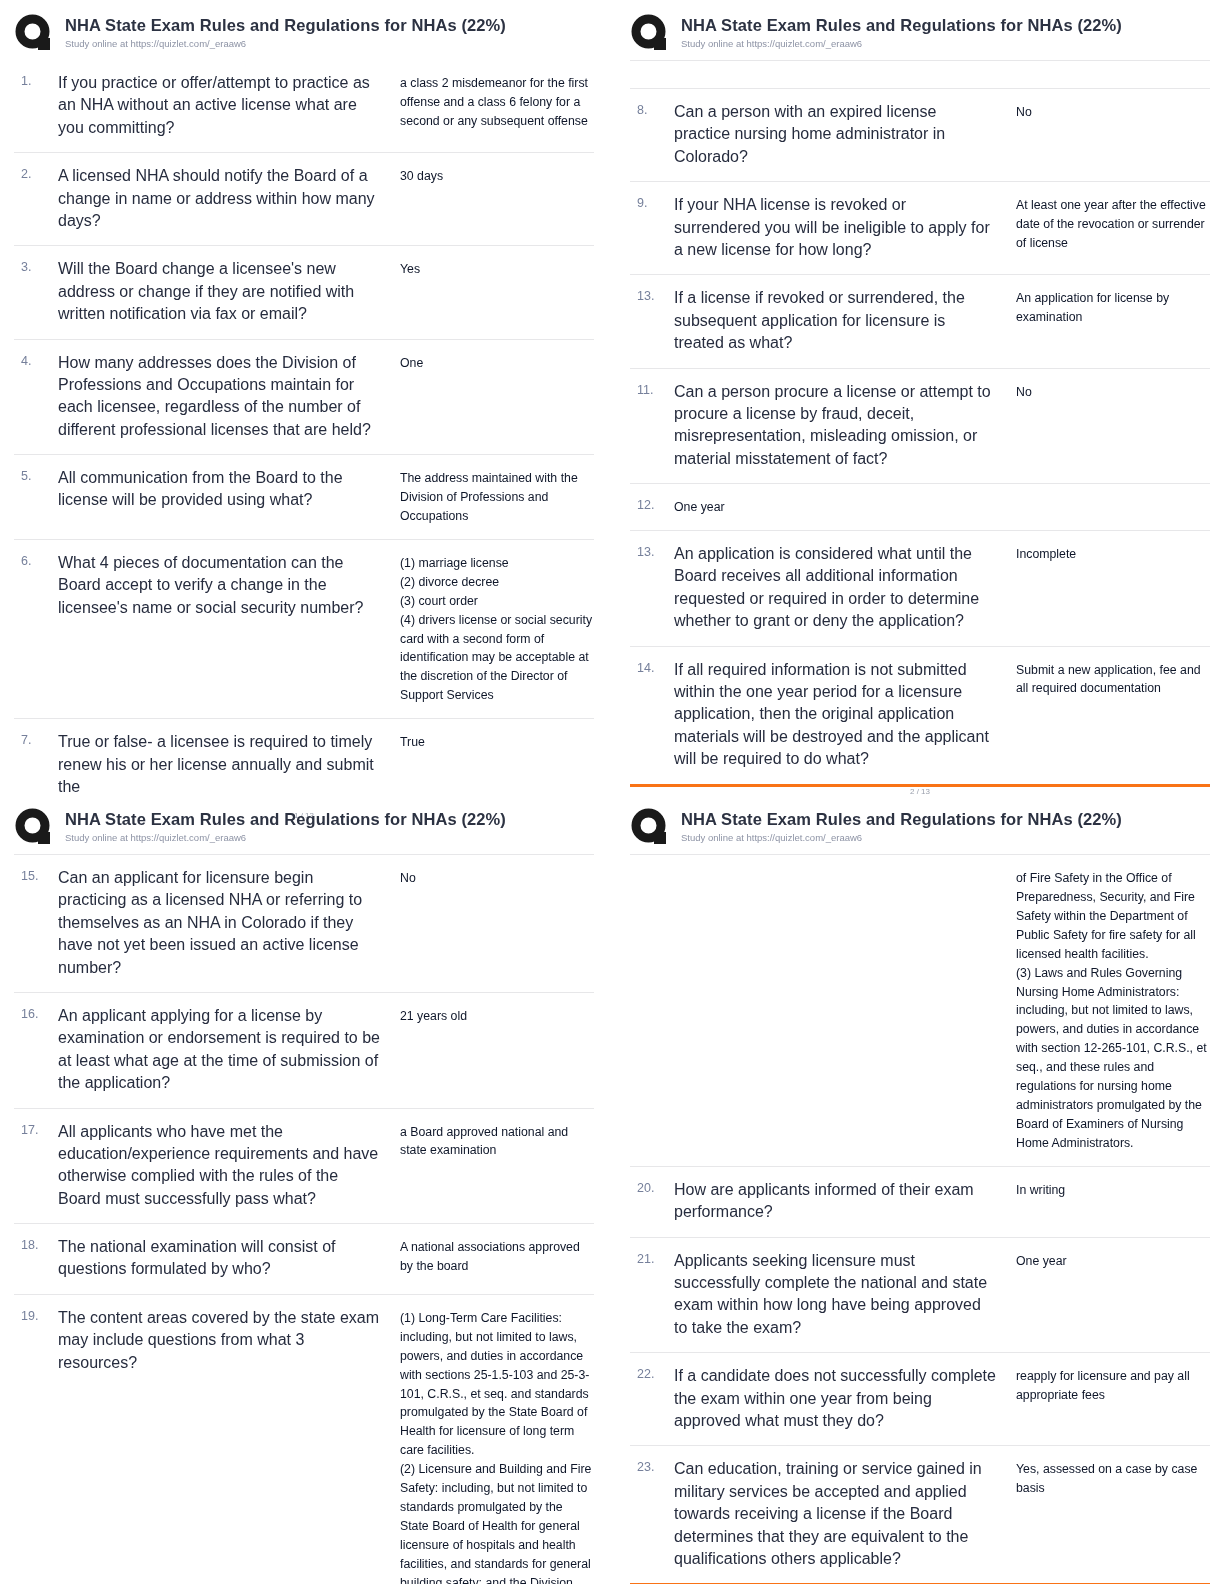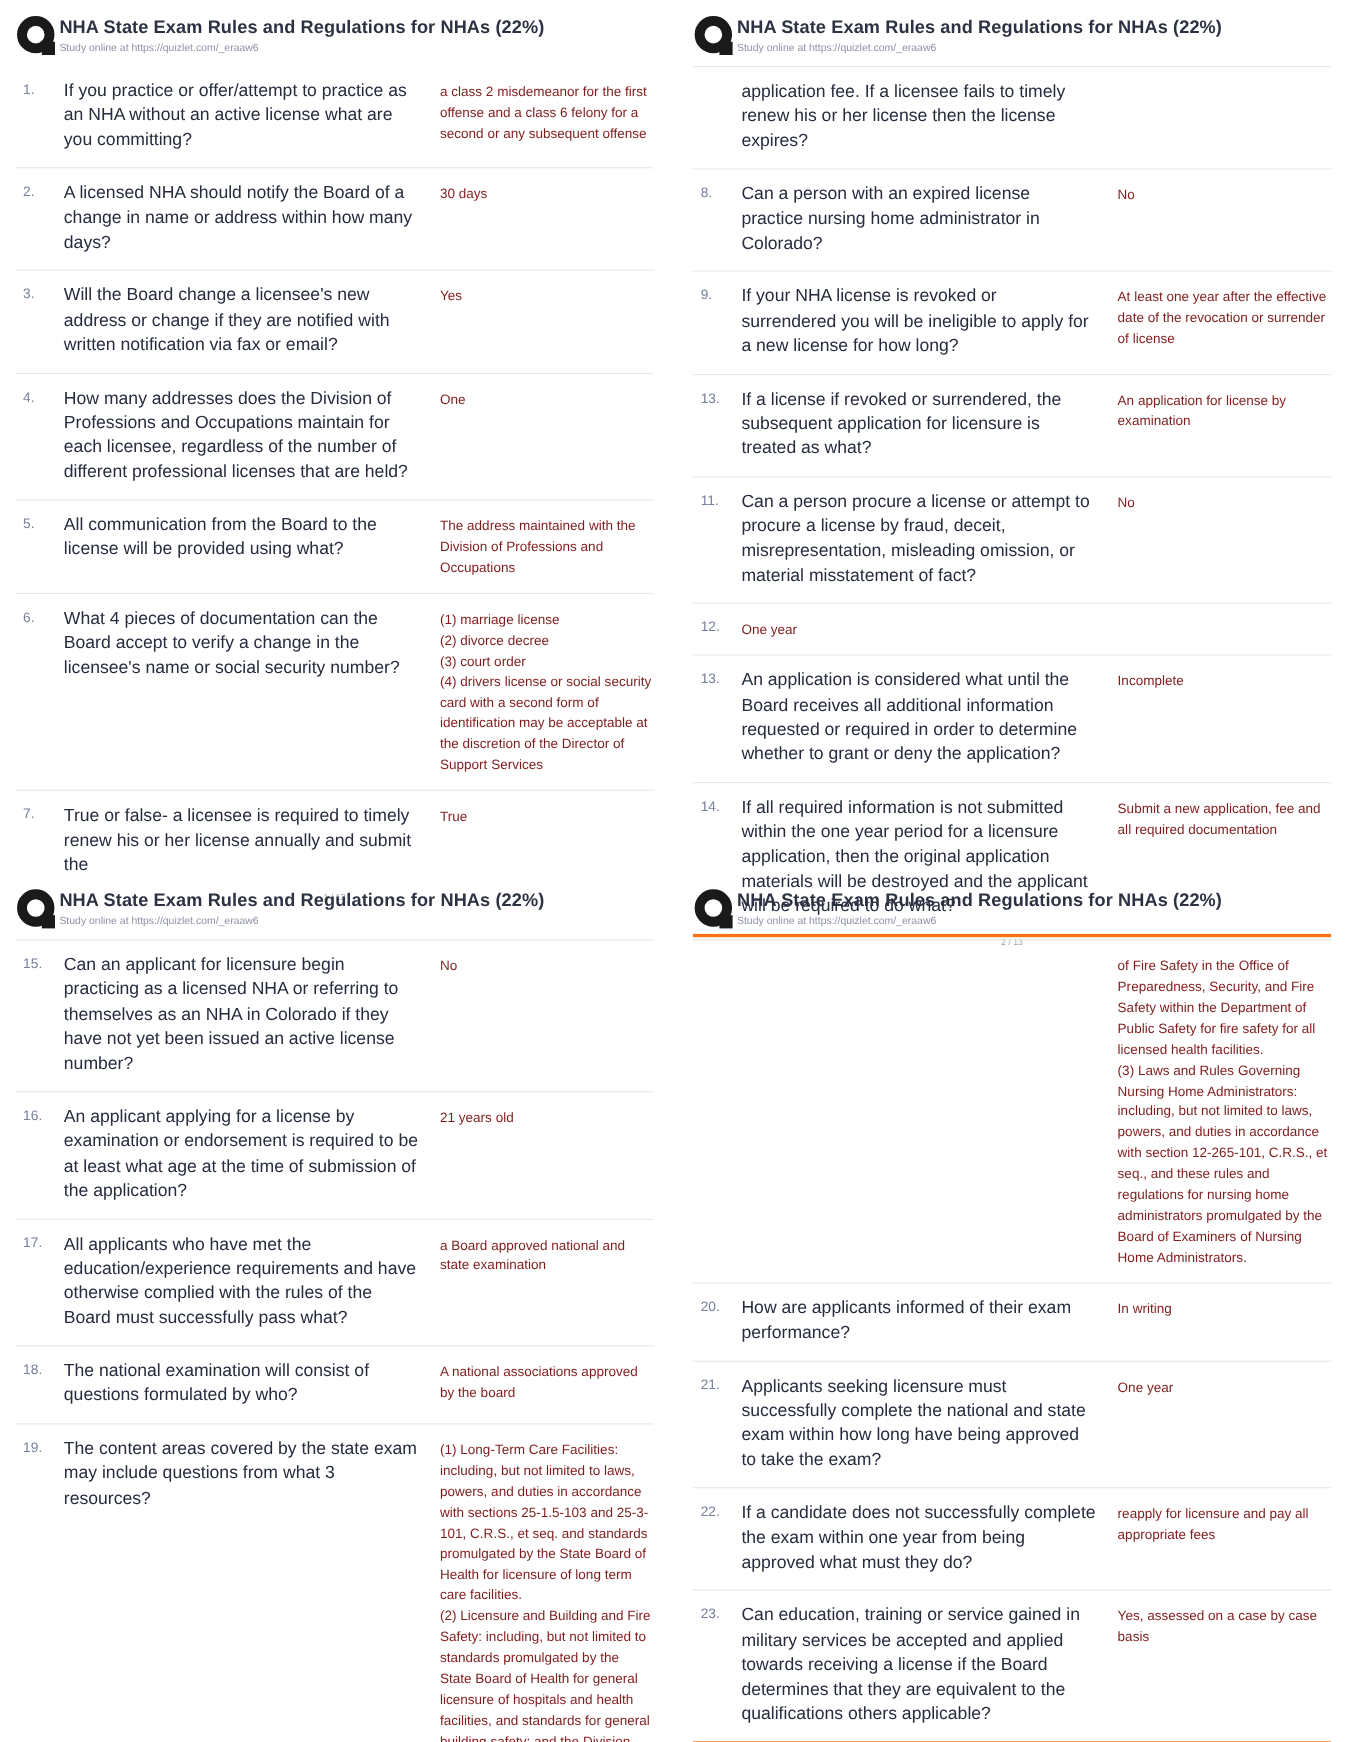--- a/index.html
+++ b/index.html
@@ -11,40 +11,40 @@
     -webkit-font-smoothing: antialiased;
   }
   #sheet { position: absolute; inset: 0; }
 
   .page { position: absolute; width: 580px; display: flex; flex-direction: column; }
   .p0 { left: 14px;  top: 14px;  height: 746px; }
   .p1 { left: 630px; top: 14px;  height: 746px; }
   .p2 { left: 14px;  top: 808px; height: 762px; }
   .p3 { left: 630px; top: 808px; height: 762px; }
 
-  .page-header { display: flex; align-items: flex-start; padding-bottom: 6px; }
+  .page-header { display: flex; align-items: flex-start; gap: 11px; padding-bottom: 6px; }
   .page.hd .page-header { border-bottom: 1px solid #e7e7e9; }
   .logo { width: 40px; height: 40px; flex: 0 0 auto; display: block; }
   .head-text { padding-top: 2px; }
   .title { font-size: 16.5px; font-weight: 600; color: #2c3242; letter-spacing: .1px; }
   .subtitle { font-size: 9.5px; color: #8d93a5; margin-top: 3px; }
 
   .rows { flex: 0 0 auto; }
   .row {
     display: grid;
     grid-template-columns: 36px 1fr 194px;
     column-gap: 8px;
     padding: 12px 0 13px 0;
     border-top: 1px solid #e7e7e9;
   }
   .rows .row:first-child { border-top: none; }
   .row.end { border-bottom: 3px solid #f97316; }
   .num { font-size: 12.5px; color: #76809b; padding-left: 7px; padding-top: 2px; }
   .q   { font-size: 16px; font-weight: 400; color: #262c3e; line-height: 1.4; padding-right: 12px; }
-  .a   { font-size: 12.3px; color: #7f1d1d; line-height: 1.54; white-space: pre-line; padding-top: 2px; }
+  .a   { font-size: 12.3px; color: #0f172a; line-height: 1.54; white-space: pre-line; padding-top: 2px; }
 
   .footer { margin-top: auto; text-align: center; font-size: 8px; color: #9aa0ad; padding-bottom: 4px; }
 </style>
 </head>
 <body>
 
 <div id="sheet">
     <section class="page p0">
     <header class="page-header">
       <span class="logo">
@@ -109,21 +109,20 @@
         </svg>
       </span>
       <div class="head-text">
         <div class="title">NHA State Exam Rules and Regulations for NHAs (22%)</div>
         <div class="subtitle">Study online at https://quizlet.com/_eraaw6</div>
       </div>
     </header>
     <div class="rows">
         <div class="row">
     <div class="num"></div>
-    <div class="q">application fee. If a licensee fails to timely renew his or her license then the license expires?</div>
     <div class="a"></div>
   </div>
         <div class="row">
     <div class="num">8.</div>
     <div class="q">Can a person with an expired license practice nursing home administrator in Colorado?</div>
     <div class="a">No</div>
   </div>
         <div class="row">
     <div class="num">9.</div>
     <div class="q">If your NHA license is revoked or surrendered you will be ineligible to apply for a new license for how long?</div>

